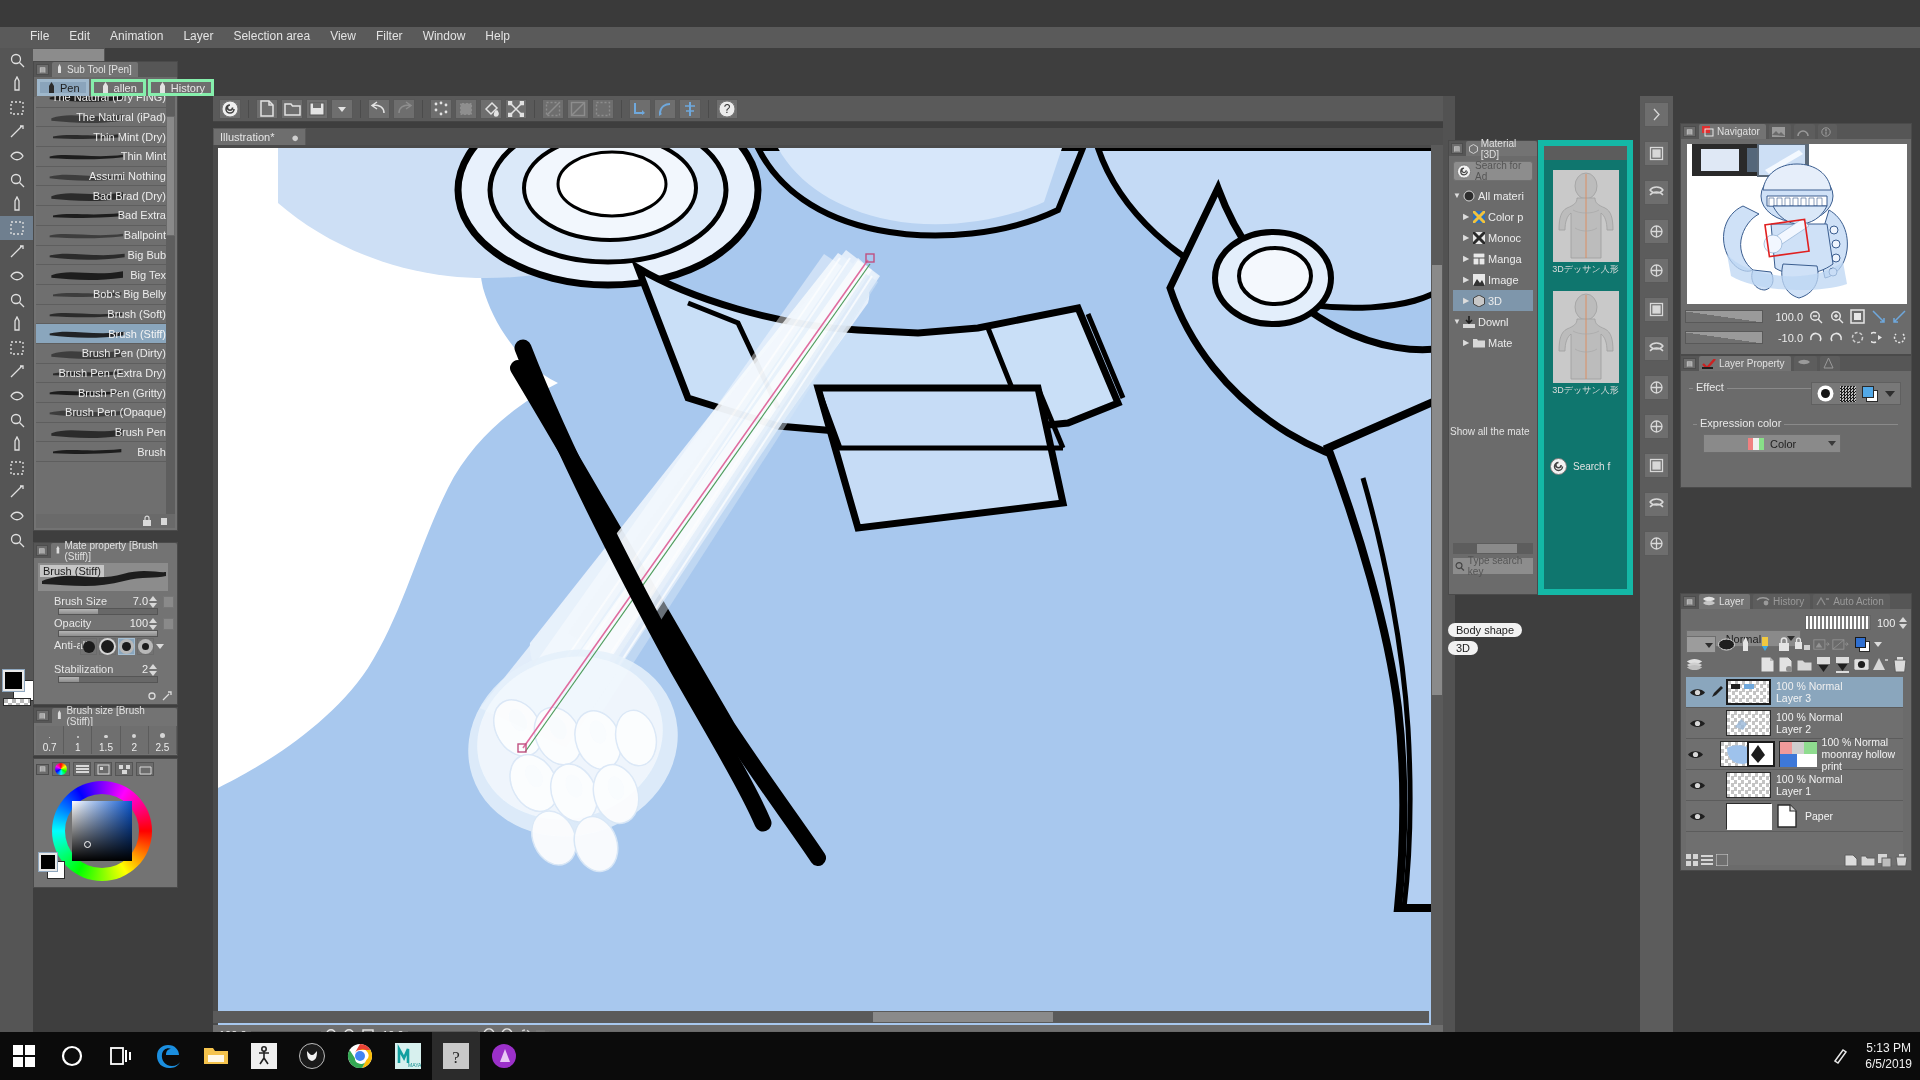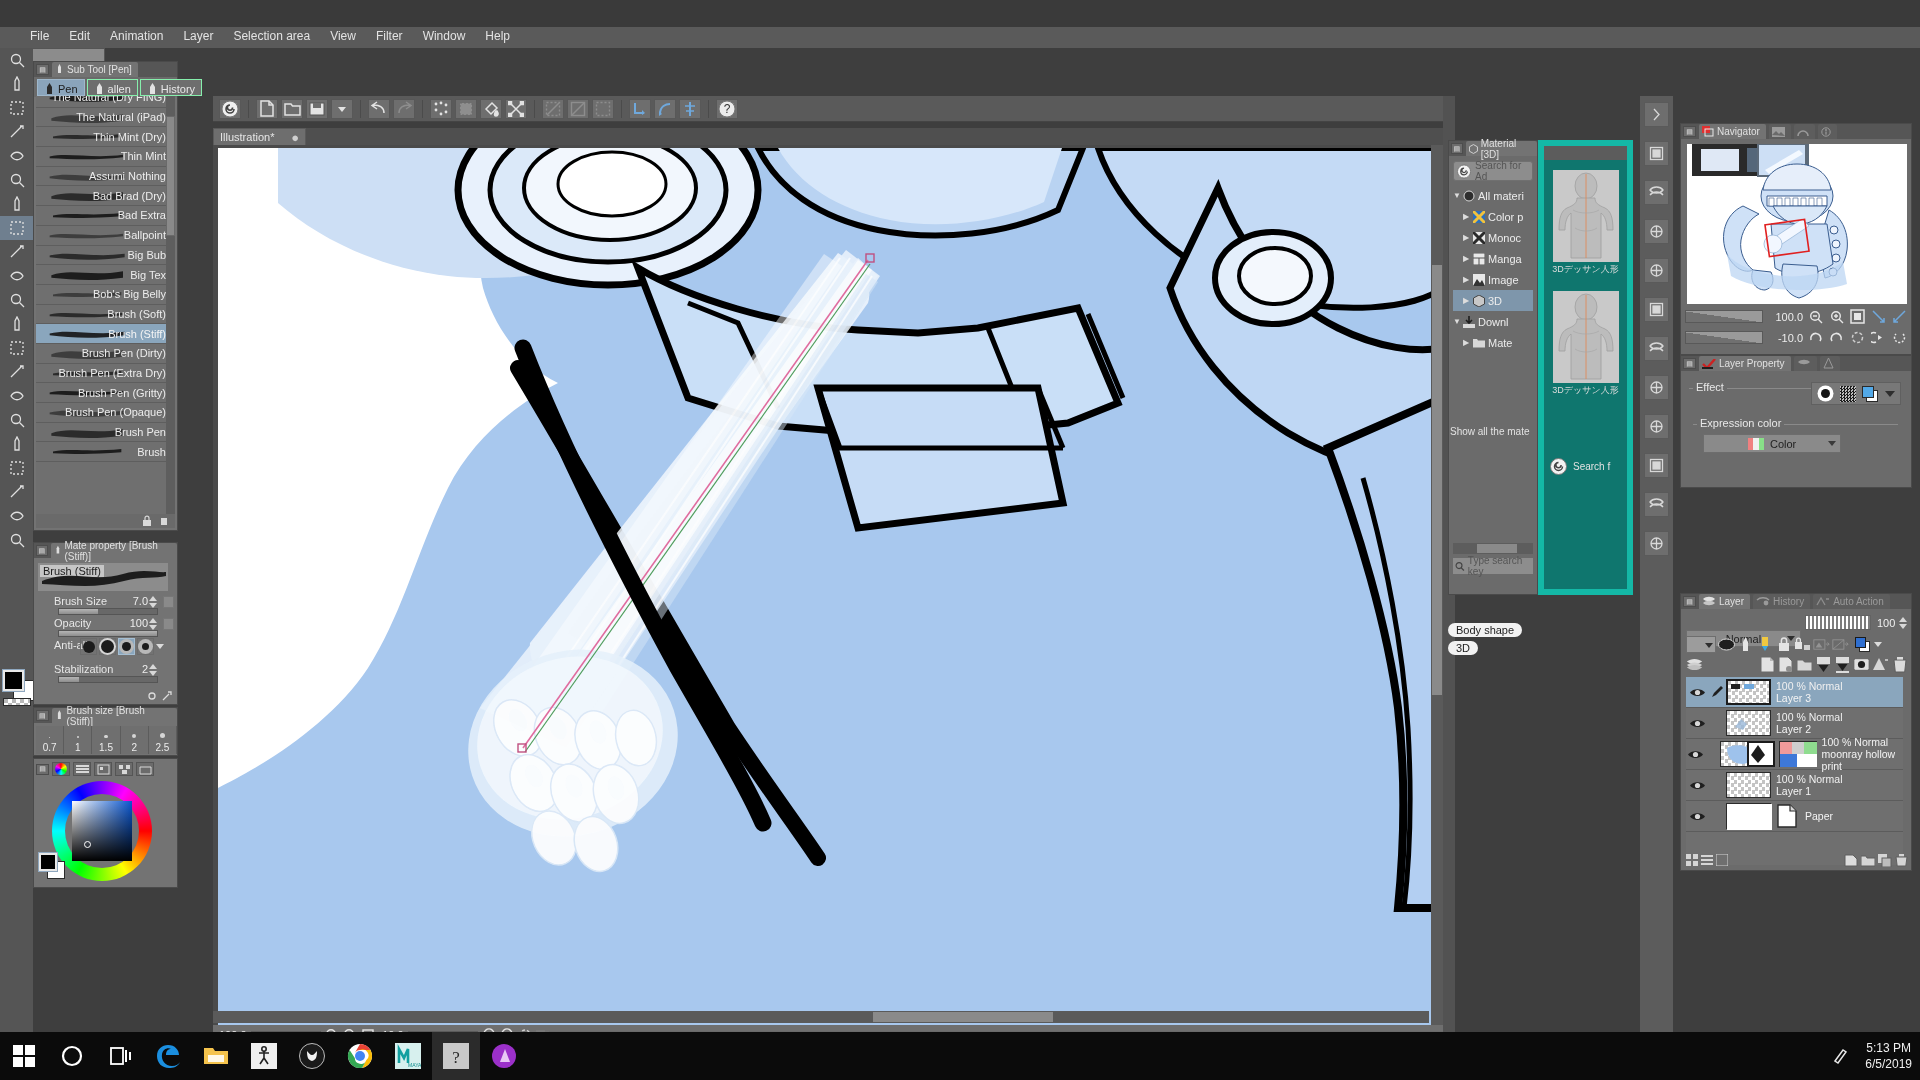--- a/index.html
+++ b/index.html
@@ -46,22 +46,22 @@
     padding-left:2px; }
   .ptab { height:15px; display:flex; align-items:center; gap:3px; padding:0 6px 0 3px;
     background:#737373; font-size:10px; color:#e0e0e0; border-top-left-radius:2px; border-top-right-radius:2px;}
   .ptab.inact { background:#5d5d5d; color:#9a9a9a; }
   .phandle { width:13px; height:11px; background:#6c6c6c; border:1px solid #4d4d4d;
     display:flex; align-items:center; justify-content:center; font-size:7px; color:#ddd; }
 
   .subtool { left:33px; top:13px; width:145px; height:470px; background:#737373;
     border:1px solid #4a4a4a; }
   .subtool-tabs { display:flex; height:20px; background:#6a6a6a; padding:2px 0 0 3px; gap:2px; }
-  .sttab { display:flex; align-items:flex-end; gap:3px; padding:0 6px; height:17px; font-size:11px;
-    background:#6e6e6e; border:1px solid #86efac; color:#e8e8e8; }
+  .sttab { display:flex; align-items:flex-start; gap:3px; padding:0 6px; height:17px; font-size:11px;
+    background:#6e6e6e; border:3px solid #86efac; color:#e8e8e8; }
   .sttab.act { background:#8aa4bb; border-color:#9fb8cc; color:#1d1d1d; }
   .brushlist { position:absolute; left:2px; top:34px; width:133px; height:428px; overflow:hidden;
     background:#6f6f6f; }
   .brow { position:relative; height:19.7px; border-bottom:1px solid #5e5e5e; display:flex;
     align-items:center; justify-content:flex-end; padding-right:3px; }
   .brow.sel { background:#8aa6bd; }
   .brow .lbl { font-size:11px; color:#ececec; white-space:nowrap; z-index:2; }
   .brow.sel .lbl { color:#f4f4f4; }
   .stroke { position:absolute; left:4px; top:2px; width:96px; height:15px; z-index:1; }
   .listscroll { position:absolute; right:2px; top:34px; width:9px; height:428px; background:#5e5e5e; }

